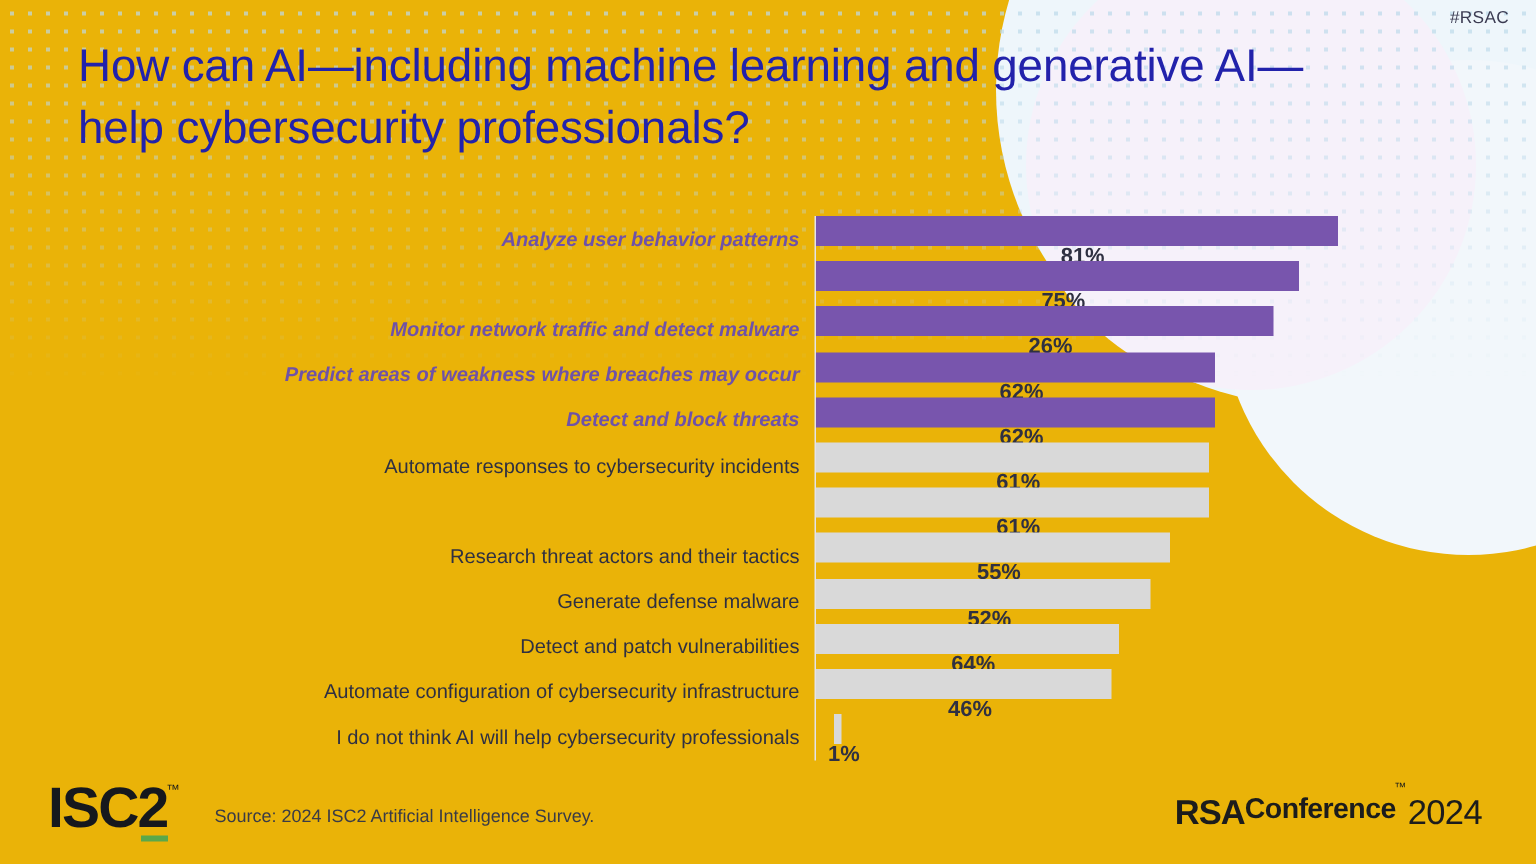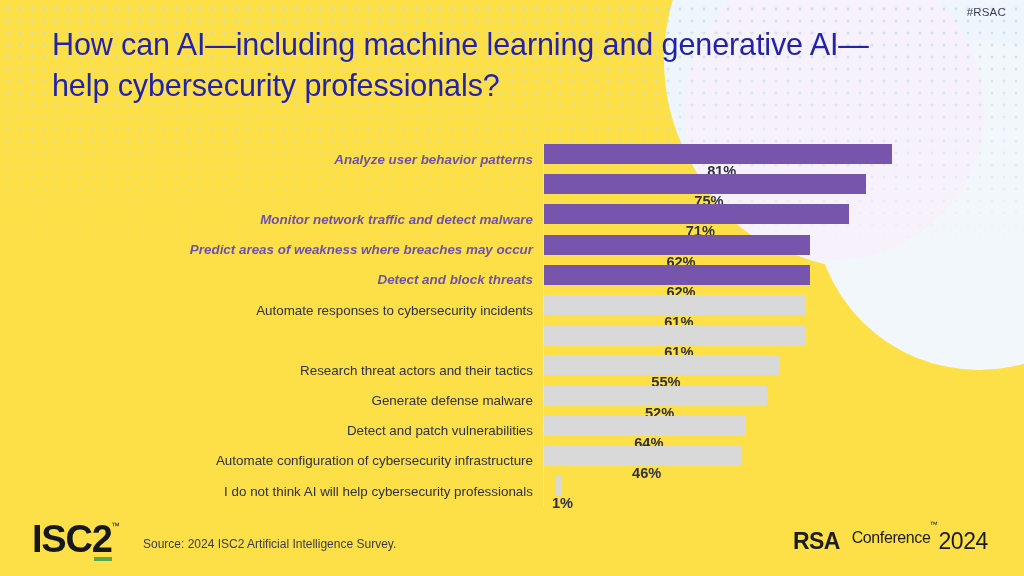--- a/index.html
+++ b/index.html
@@ -5,21 +5,21 @@
   * { margin:0; padding:0; box-sizing:border-box; }
   html, body {
     width:1024px; height:576px;
     font-family:"Liberation Sans", sans-serif;
     background:#ffffff;
     overflow:hidden;
   }
   #slide {
     position:relative;
     width:1024px; height:576px;
-    background:#fde047;
+    background:#eab308;
     overflow:hidden;
   }
 
   
   .bg-layer { position:absolute; inset:0; pointer-events:none; }
 
   .bg-circle-a {
     position:absolute;
     right:-60px; top:-150px;
     width:420px; height:420px;
@@ -176,21 +176,21 @@
   .rsa-logo {
     position:absolute;
     right:36px; bottom:23px;
     z-index:5;
     display:flex;
     align-items:flex-start;
     color:#1c1c1c;
     line-height:1;
   }
   .rsa-bold { font-size:23px; font-weight:bold; letter-spacing:-.6px; }
-  .rsa-light { font-size:16px; font-weight:400; letter-spacing:-.4px;margin-left:12px; }
+  .rsa-light { font-size:19px; font-weight:700; letter-spacing:-.4px; }
   .rsa-tm { font-size:8px; position:relative; top:-9px; left:-1px; }
   .rsa-year { font-size:23px; font-weight:300; letter-spacing:-.4px; }
 </style>
 </head>
 <body>
 
 <div id="slide">
 
   <div class="bg-layer">
     <div class="bg-circle-a"></div>
@@ -215,21 +215,21 @@
       <div class="row hl">
         <div class="bar-wrap">
           <div class="bar" style="width: 321.8px;"></div>
           <span class="bar-value">75%</span>
         </div>
       </div>
       <div class="row hl">
         <div class="cat-label">Monitor network traffic and detect malware</div>
         <div class="bar-wrap">
           <div class="bar" style="width: 304.6px;"></div>
-          <span class="bar-value">71%</span>
+          <span class="bar-value">26%</span>
         </div>
       </div>
       <div class="row hl">
         <div class="cat-label">Predict areas of weakness where breaches may occur</div>
         <div class="bar-wrap">
           <div class="bar" style="width: 266px;"></div>
           <span class="bar-value">62%</span>
         </div>
       </div>
       <div class="row hl">

